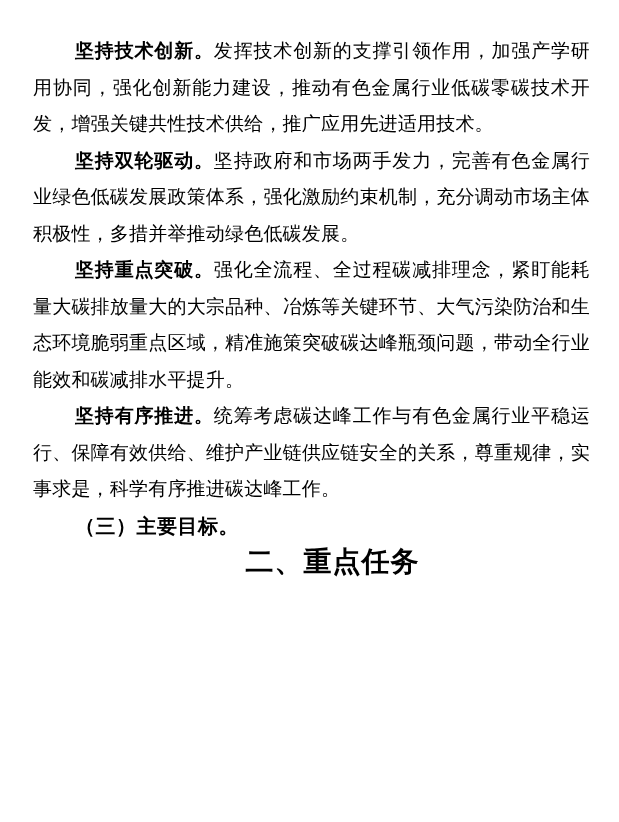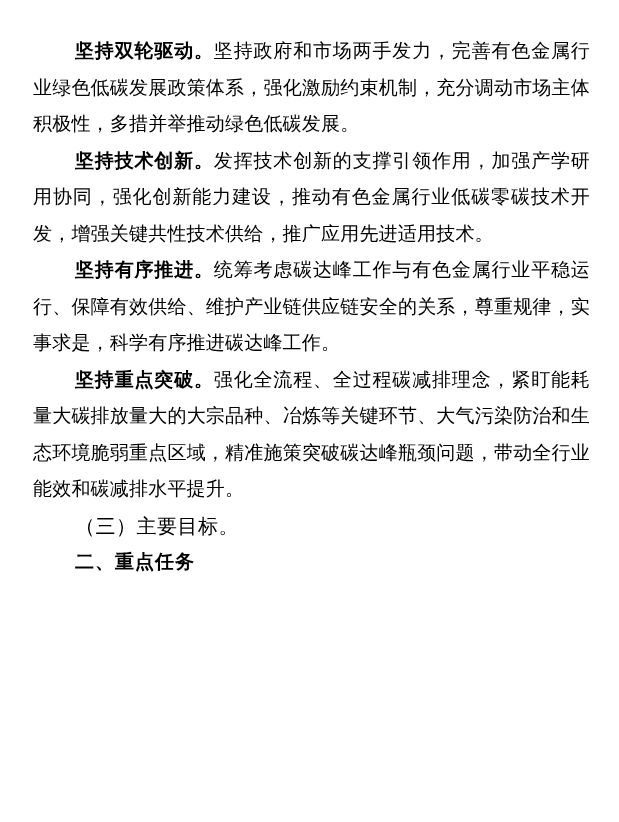--- a/index.html
+++ b/index.html
@@ -28,44 +28,45 @@
     letter-spacing: 0.2px;
   }
   .para .lead {
     font-weight: 700;
   }
   .subheading {
     margin: 0;
     font-size: 20px;
     line-height: 36.5px;
     text-indent: 42px;
-    font-weight: 400;
+    font-weight: 700;
     letter-spacing: 0.5px;
   }
   .section-heading {
     margin: 0;
     font-family: "Liberation Sans", "DejaVu Sans", sans-serif;
-    font-size: 19px;
+    font-size: 28px;
     line-height: 36.5px;
     text-indent: 42px;
     font-weight: 700;
     letter-spacing: 1px;
+    text-align: center;
   }
 </style>
 </head>
 <body>
 
 <div class="page">
 
+  <p class="para"><span class="lead">坚持技术创新。</span><span>发挥技术创新的支撑引领作用，加强产学研用协同，强化创新能力建设，推动有色金属行业低碳零碳技术开发，增强关键共性技术供给，推广应用先进适用技术。</span></p>
+
   <p class="para"><span class="lead">坚持双轮驱动。</span><span>坚持政府和市场两手发力，完善有色金属行业绿色低碳发展政策体系，强化激励约束机制，充分调动市场主体积极性，多措并举推动绿色低碳发展。</span></p>
 
-  <p class="para"><span class="lead">坚持技术创新。</span><span>发挥技术创新的支撑引领作用，加强产学研用协同，强化创新能力建设，推动有色金属行业低碳零碳技术开发，增强关键共性技术供给，推广应用先进适用技术。</span></p>
+  <p class="para"><span class="lead">坚持重点突破。</span><span>强化全流程、全过程碳减排理念，紧盯能耗量大碳排放量大的大宗品种、冶炼等关键环节、大气污染防治和生态环境脆弱重点区域，精准施策突破碳达峰瓶颈问题，带动全行业能效和碳减排水平提升。</span></p>
 
   <p class="para"><span class="lead">坚持有序推进。</span><span>统筹考虑碳达峰工作与有色金属行业平稳运行、保障有效供给、维护产业链供应链安全的关系，尊重规律，实事求是，科学有序推进碳达峰工作。</span></p>
-
-  <p class="para"><span class="lead">坚持重点突破。</span><span>强化全流程、全过程碳减排理念，紧盯能耗量大碳排放量大的大宗品种、冶炼等关键环节、大气污染防治和生态环境脆弱重点区域，精准施策突破碳达峰瓶颈问题，带动全行业能效和碳减排水平提升。</span></p>
 
   <p class="subheading">（三）主要目标。</p>
 
 
   <p class="section-heading">二、重点任务</p>
 
 </div>
 
 </body></html>

